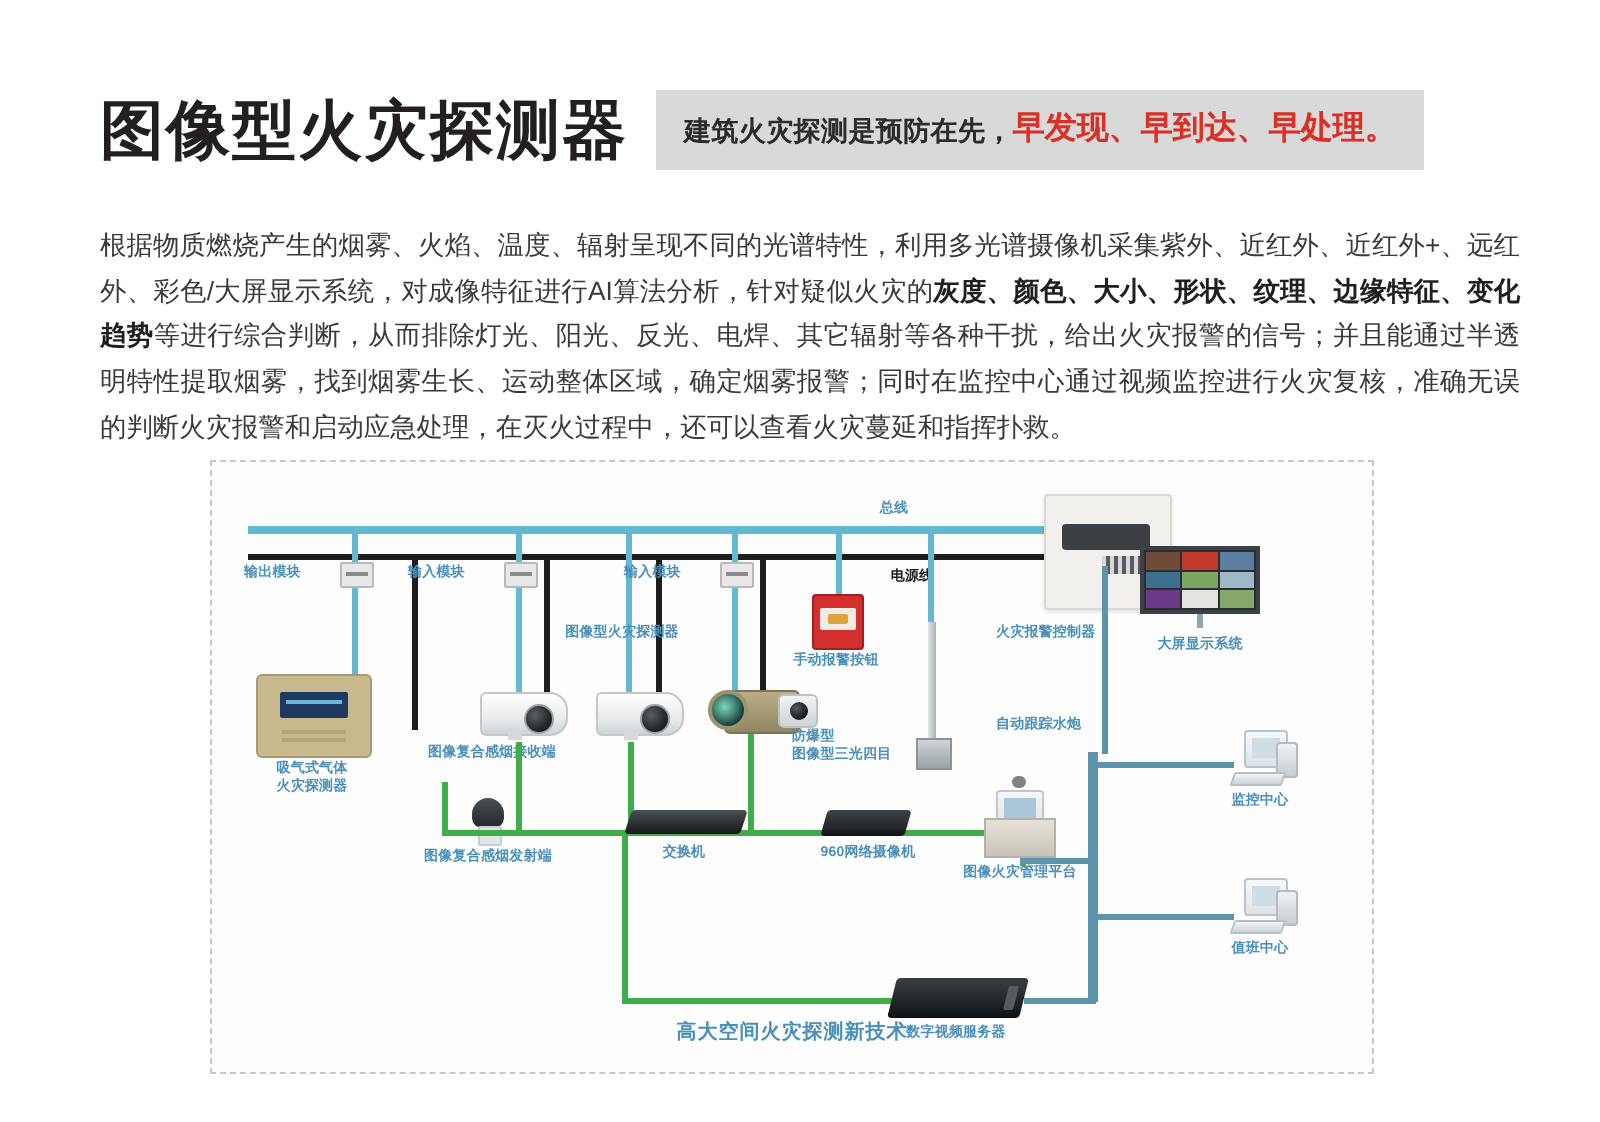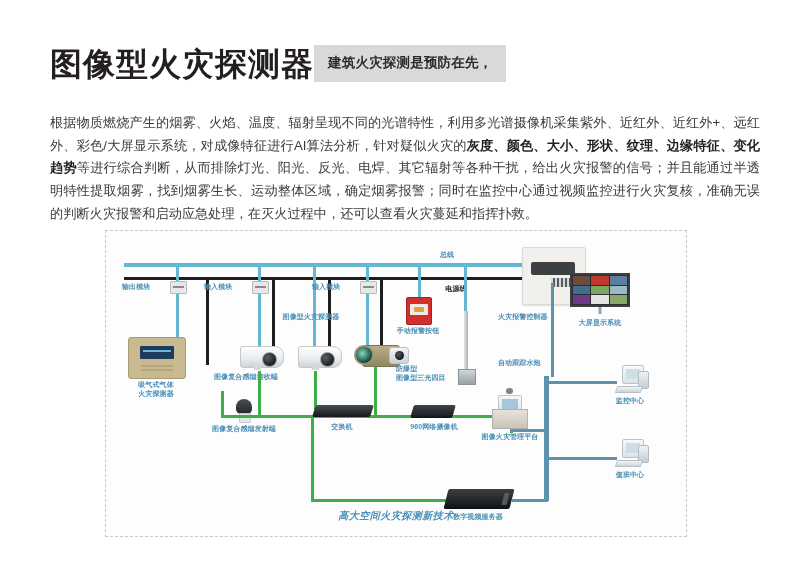--- a/index.html
+++ b/index.html
@@ -12,21 +12,21 @@
   }
   .page{position:relative;width:800px;height:561px;}
 
   
   .header{position:absolute;left:50px;top:45px;display:flex;align-items:center;}
   .title{
     font-size:32px;font-weight:bold;color:#231f20;letter-spacing:1px;
     white-space:nowrap;line-height:1;
   }
   .banner{
-    background:#d9d9d9;
+    margin-left:14px;background:#d9d9d9;
     padding:9px 14px 10px 14px;white-space:nowrap;
     display:flex;align-items:flex-end;
   }
   .banner-text{font-size:13.5px;font-weight:bold;color:#2b2b2b;letter-spacing:.2px;}
   .banner-em{color:#d93025;font-weight:bold;}
 
   
   .para{
     position:absolute;left:50px;top:112px;width:710px;
     font-size:13.2px;line-height:1.72;color:#3a3a3a;text-align:justify;
@@ -245,20 +245,21 @@
 </style>
 </head>
 <body>
 
 <div class="page">
 
   <div class="header">
     <div class="title">图像型火灾探测器</div>
     <div class="banner">
       <span class="banner-text">建筑火灾探测是预防在先，</span>
+        <span class="banner-em">早发现、早到达、早处理。</span>
     </div>
   </div>
 
   <div class="para"><span>根据物质燃烧产生的烟雾、火焰、温度、辐射呈现不同的光谱特性，利用多光谱摄像机采集紫外、近红外、近红外+、远红外、彩色/大屏显示系统，对成像特征进行AI算法分析，针对疑似火灾的</span><b>灰度、颜色、大小、形状、纹理、边缘特征、变化趋势</b><span>等进行综合判断，从而排除灯光、阳光、反光、电焊、其它辐射等各种干扰，给出火灾报警的信号；并且能通过半透明特性提取烟雾，找到烟雾生长、运动整体区域，确定烟雾报警；同时在监控中心通过视频监控进行火灾复核，准确无误的判断火灾报警和启动应急处理，在灭火过程中，还可以查看火灾蔓延和指挥扑救。</span></div>
 
   <div class="diagram">
 
     <div class="bus-line" style="left:18px;top:32px;width:430px;height:4px;"></div>
     <div class="lbl c" style="left:341px;top:20px;">总线</div>
 
@@ -405,16 +406,16 @@
     </div>
     <div class="lbl c" style="left:524px;top:166px;">监控中心</div>
 
     <div class="pc" style="left:508px;top:208px;">
       <div class="pc-mon"></div>
       <div class="pc-tower"></div>
       <div class="pc-kbd"></div>
     </div>
     <div class="lbl c" style="left:524px;top:240px;">值班中心</div>
 
-    <div class="caption" style="left:290px;top:278px;font-style:italic;">高大空间火灾探测新技术</div>
+    <div class="caption" style="left:290px;top:278px;">高大空间火灾探测新技术</div>
 
   </div>
 </div>
 
 </body></html>

